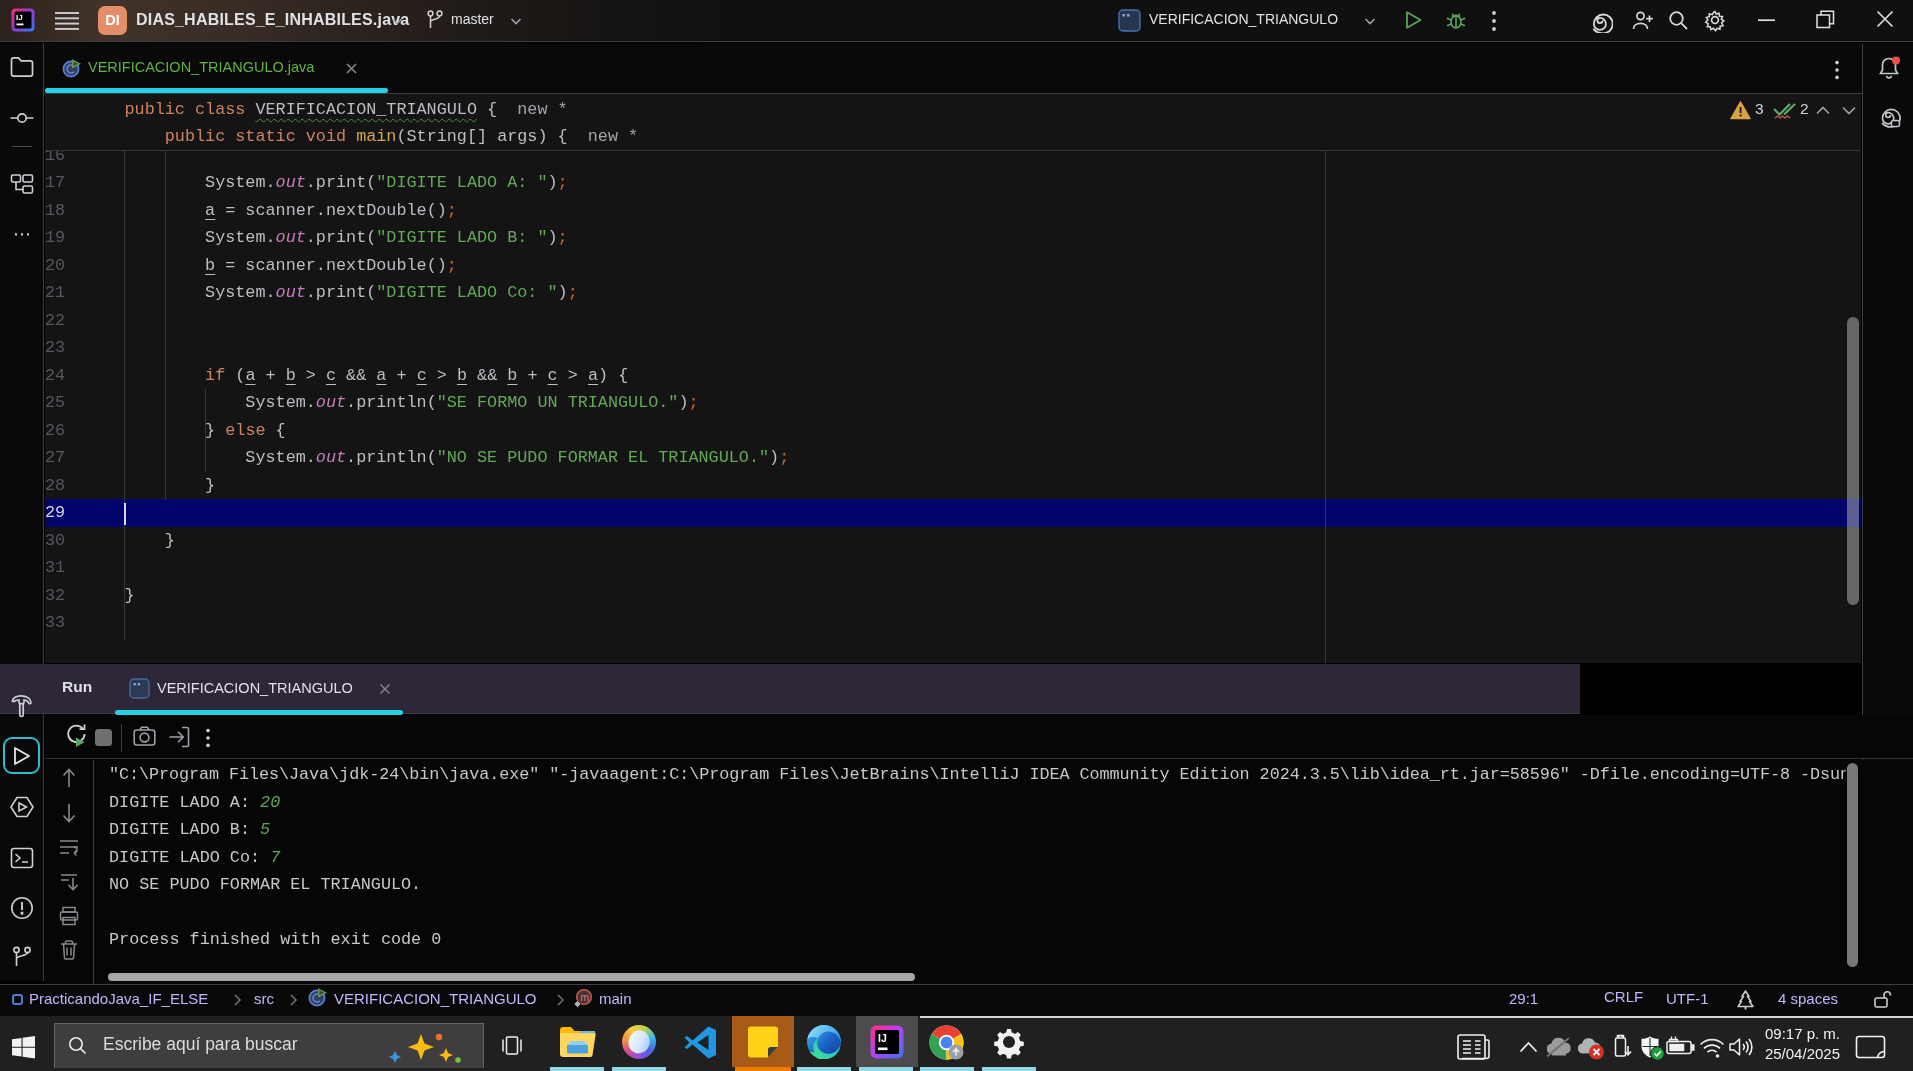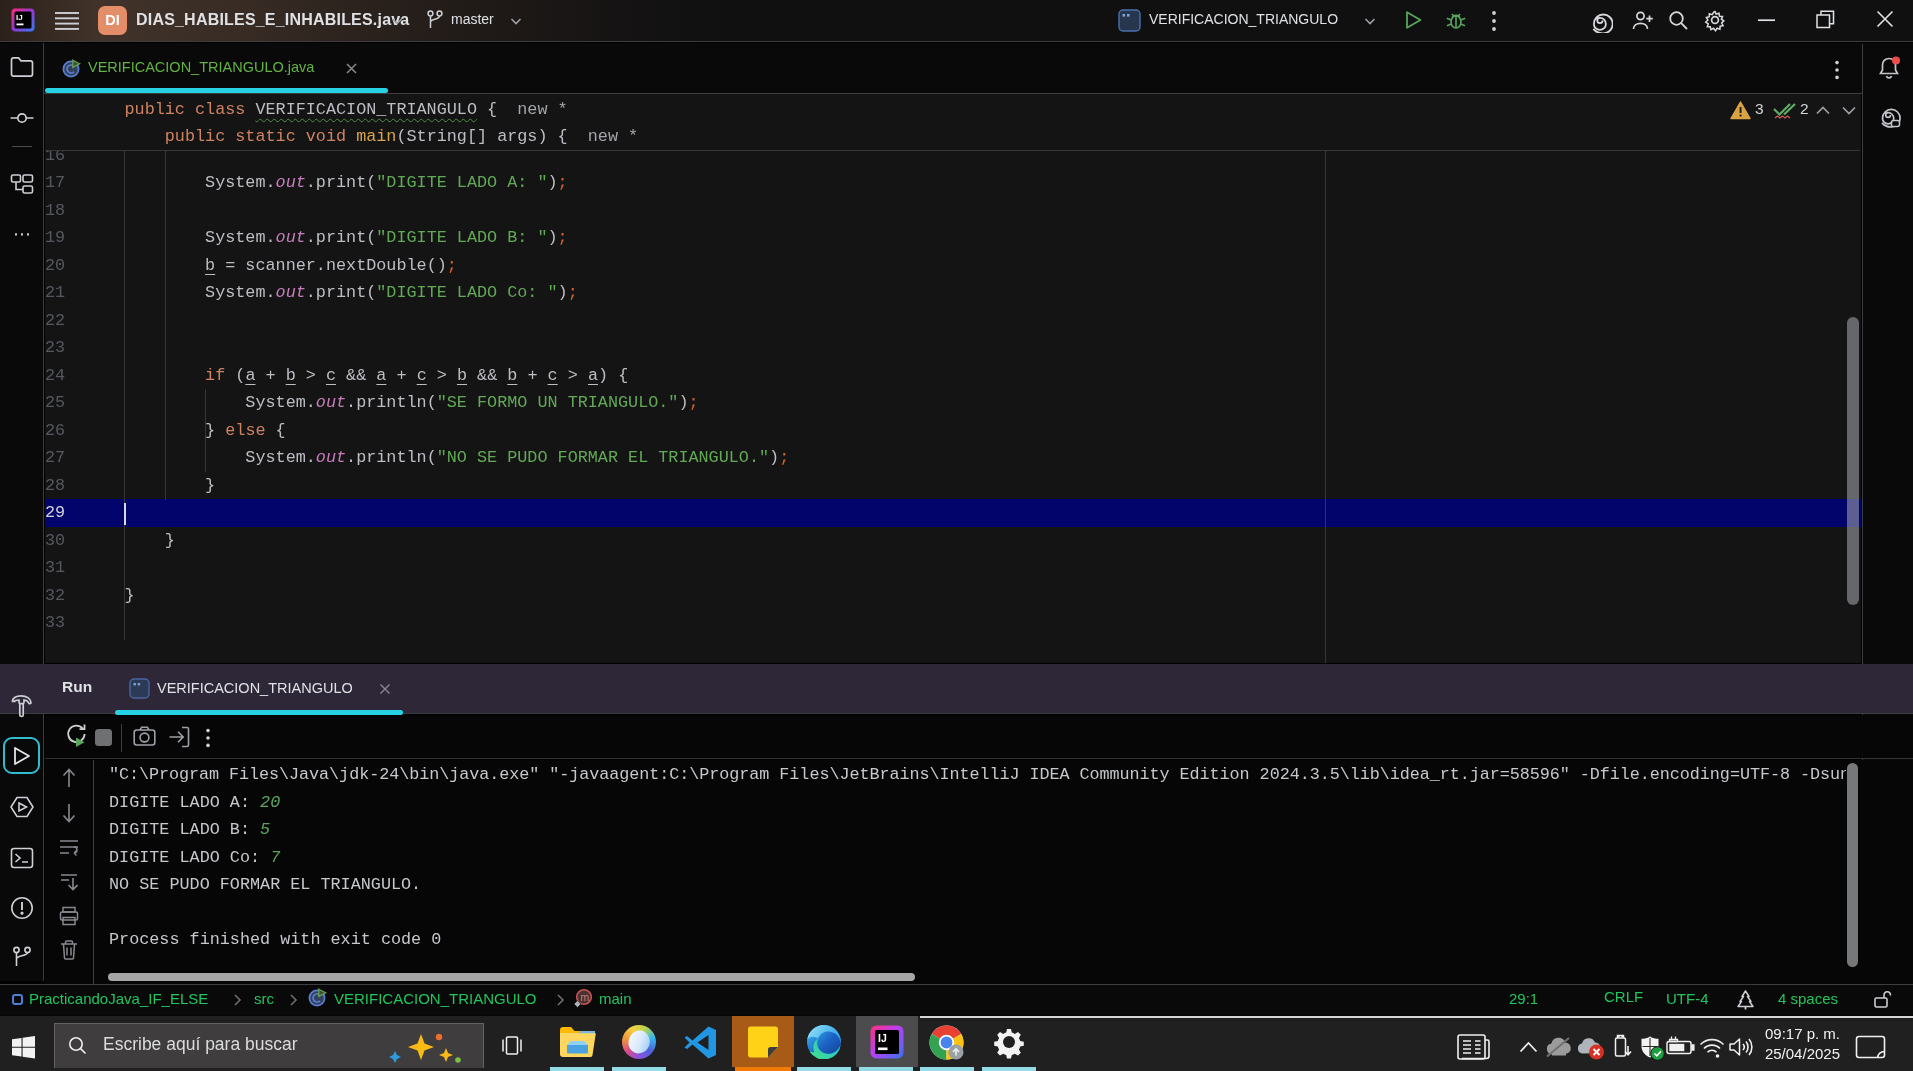--- a/index.html
+++ b/index.html
@@ -32,25 +32,25 @@
   #rstrip { left:1862px; top:44px; width:51px; height:940px; background:var(--panel); border-left:1px solid #3c3e41; }
   
   #editor { left:45px; top:94px; width:1816px; height:569px; background:var(--editor); }
   .cl { position:absolute; left:79.5px; }
   .ln { position:absolute; left:0px; width:34px; text-align:left; color:var(--gut); }
   .guide { position:absolute; width:1px; background:#35373b; }
   #curline { left:0px; top:405.25px; width:1816px; height:27.5px; background:#03036c; }
   #caret { left:79px; top:409px; width:2px; height:22px; background:#d6d8dc; }
   #stickies { left:45px; top:94px; width:1815px; height:56.5px; background:var(--editor); border-bottom:1px solid #35373a; z-index:5; }
   
-  #runhdr { left:0px; top:664px; width:1913px; height:50px; background:#2e2738; border-bottom:1px solid #3a3c3f; }
+  #runhdr { left:0px; top:664px; width:1580px; height:50px; background:#2e2738; border-bottom:1px solid #3a3c3f; }
   #runtools { left:45px; top:715px; width:1868px; height:44px; background:#060607; border-bottom:1px solid #313338; }
   #console { left:45px; top:760px; width:1868px; height:224px; background:#060607; }
   
-  #statusbar { left:0; top:984px; width:1913px; height:31px; background:var(--panel); border-top:1px solid #3c3e41; color:#22c55e; font-size:15px;text-decoration:underline; }
+  #statusbar { left:0; top:984px; width:1913px; height:31px; background:var(--panel); border-top:1px solid #3c3e41; color:#c4b5fd; font-size:15px;text-decoration:underline; }
   
   #taskbar { left:0; top:1015px; width:1913px; height:56px; background:#202020; border-top:1px solid #060607; }
   .tseg { position:absolute; top:51px; height:5px; background:#93dbe4; }
   .w { color:var(--txt); }
   .k { color:var(--kw); }
   .s { color:var(--str); }
   .sc { color:var(--semi); }
   .fld { color:var(--field); font-style:italic; }
   .mn { color:#d8a548; }
   .v { color:var(--txt); text-decoration:underline; text-underline-offset:3.5px; text-decoration-thickness:1.2px; }
@@ -233,20 +233,21 @@
   <div class="ln mono" style="top:322.75px">26</div>
   <div class="ln mono" style="top:350.25px">27</div>
   <div class="ln mono" style="top:377.75px">28</div>
   <div class="ln mono" style="top:405.25px;color:#d1d3d8">29</div>
   <div class="ln mono" style="top:432.75px">30</div>
   <div class="ln mono" style="top:460.25px">31</div>
   <div class="ln mono" style="top:487.75px">32</div>
   <div class="ln mono" style="top:515.25px">33</div>
 
   <div class="cl mono" style="top:75.25px">        <span class="w">System.</span><span class="fld">out</span><span class="w">.print(</span><span class="s">"DIGITE LADO A: "</span><span class="w">)</span><span class="sc">;</span></div>
+  <div class="cl mono" style="top:102.75px">        <span class="v">a</span><span class="w"> = scanner.nextDouble()</span><span class="sc">;</span></div>
   <div class="cl mono" style="top:130.25px">        <span class="w">System.</span><span class="fld">out</span><span class="w">.print(</span><span class="s">"DIGITE LADO B: "</span><span class="w">)</span><span class="sc">;</span></div>
   <div class="cl mono" style="top:157.75px">        <span class="v">b</span><span class="w"> = scanner.nextDouble()</span><span class="sc">;</span></div>
   <div class="cl mono" style="top:185.25px">        <span class="w">System.</span><span class="fld">out</span><span class="w">.print(</span><span class="s">"DIGITE LADO Co: "</span><span class="w">)</span><span class="sc">;</span></div>
   <div class="cl mono" style="top:267.75px">        <span class="k">if </span><span class="w">(</span><span class="v">a</span><span class="w"> + </span><span class="v">b</span><span class="w"> &gt; </span><span class="v">c</span><span class="w"> &amp;&amp; </span><span class="v">a</span><span class="w"> + </span><span class="v">c</span><span class="w"> &gt; </span><span class="v">b</span><span class="w"> &amp;&amp; </span><span class="v">b</span><span class="w"> + </span><span class="v">c</span><span class="w"> &gt; </span><span class="v">a</span><span class="w">) {</span></div>
   <div class="cl mono" style="top:295.25px">            <span class="w">System.</span><span class="fld">out</span><span class="w">.println(</span><span class="s">"SE FORMO UN TRIANGULO."</span><span class="w">)</span><span class="sc">;</span></div>
   <div class="cl mono" style="top:322.75px">        <span class="w">} </span><span class="k">else</span><span class="w"> {</span></div>
   <div class="cl mono" style="top:350.25px">            <span class="w">System.</span><span class="fld">out</span><span class="w">.println(</span><span class="s">"NO SE PUDO FORMAR EL TRIANGULO."</span><span class="w">)</span><span class="sc">;</span></div>
   <div class="cl mono" style="top:377.75px">        <span class="w">}</span></div>
   <div class="cl mono" style="top:432.75px">    <span class="w">}</span></div>
   <div class="cl mono" style="top:487.75px"><span class="w">}</span></div>
@@ -467,21 +468,21 @@
       <path d="M2 2 L7 7 L2 12" stroke="#6b6e75" stroke-width="1.6" fill="none"></path>
     </svg>
   <svg class="abs" style="left:573px;top:3px" width="20" height="20" viewBox="0 0 20 20">
     <circle cx="11" cy="9" r="7.3" fill="#4c3133" stroke="#c75450" stroke-width="1.6"></circle>
     <text x="7.5" y="13" fill="#c9807c" font-size="10.5" font-family="Liberation Sans">m</text>
     <path d="M4.5 12.5 L8 16 L4.5 19.5 L1 16 Z" fill="#aab0b7" stroke="#1e1f22" stroke-width="0.8"></path>
   </svg>
   <div class="abs" style="left:599px;top:5px;">main</div>
   <div class="abs" style="left:1509px;top:5px;">29:1</div>
   <div class="abs" style="left:1604px;top:3px;">CRLF</div>
-  <div class="abs" style="left:1666px;top:5px;">UTF-4</div>
+  <div class="abs" style="left:1666px;top:5px;">UTF-1</div>
   <svg class="abs" style="left:1737px;top:4px" width="17" height="21" viewBox="0 0 17 21">
     <g fill="none" stroke="#ccced3" stroke-width="1.5" stroke-linejoin="round">
       <path d="M8.5 2 L12 7.5 L10.5 7.5 L14 12.5 L12.5 12.5 L16 17.5 L1 17.5 L4.5 12.5 L3 12.5 L6.5 7.5 L5 7.5 Z"></path>
     </g>
     <rect x="7.6" y="17.5" width="1.8" height="3" fill="#ccced3"></rect>
   </svg>
   <div class="abs" style="left:1778px;top:5px;">4 spaces</div>
   <svg class="abs" style="left:1872px;top:5px" width="20" height="19" viewBox="0 0 20 19">
     <g stroke="#ccced3" stroke-width="1.6" fill="none">
       <rect x="3" y="8" width="12" height="9" rx="1.5"></rect>

